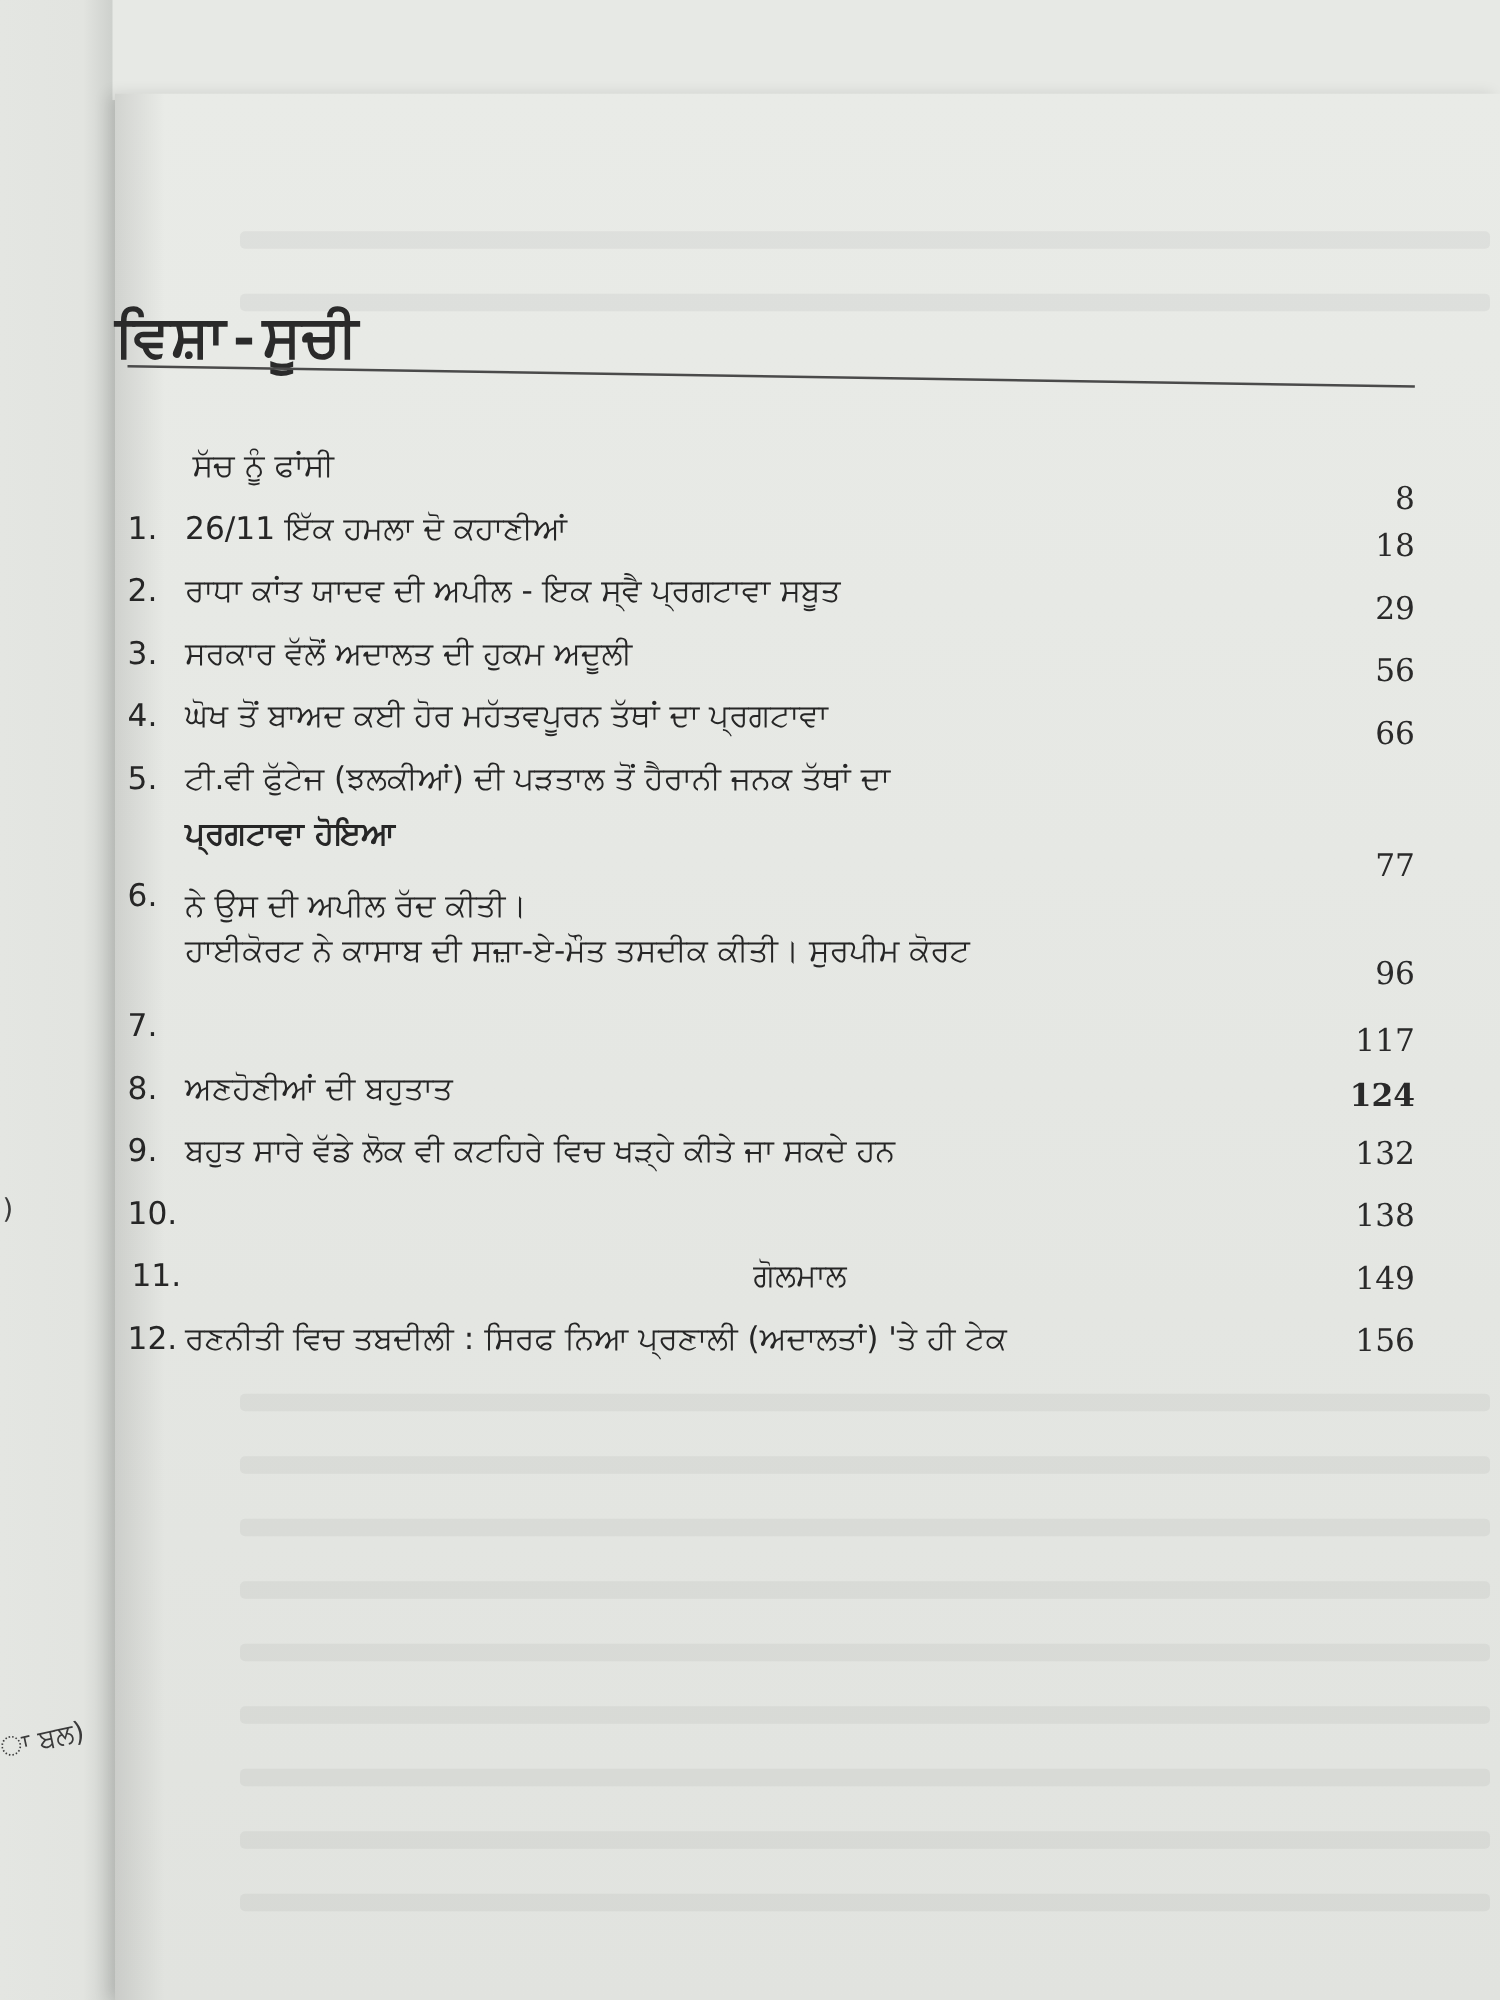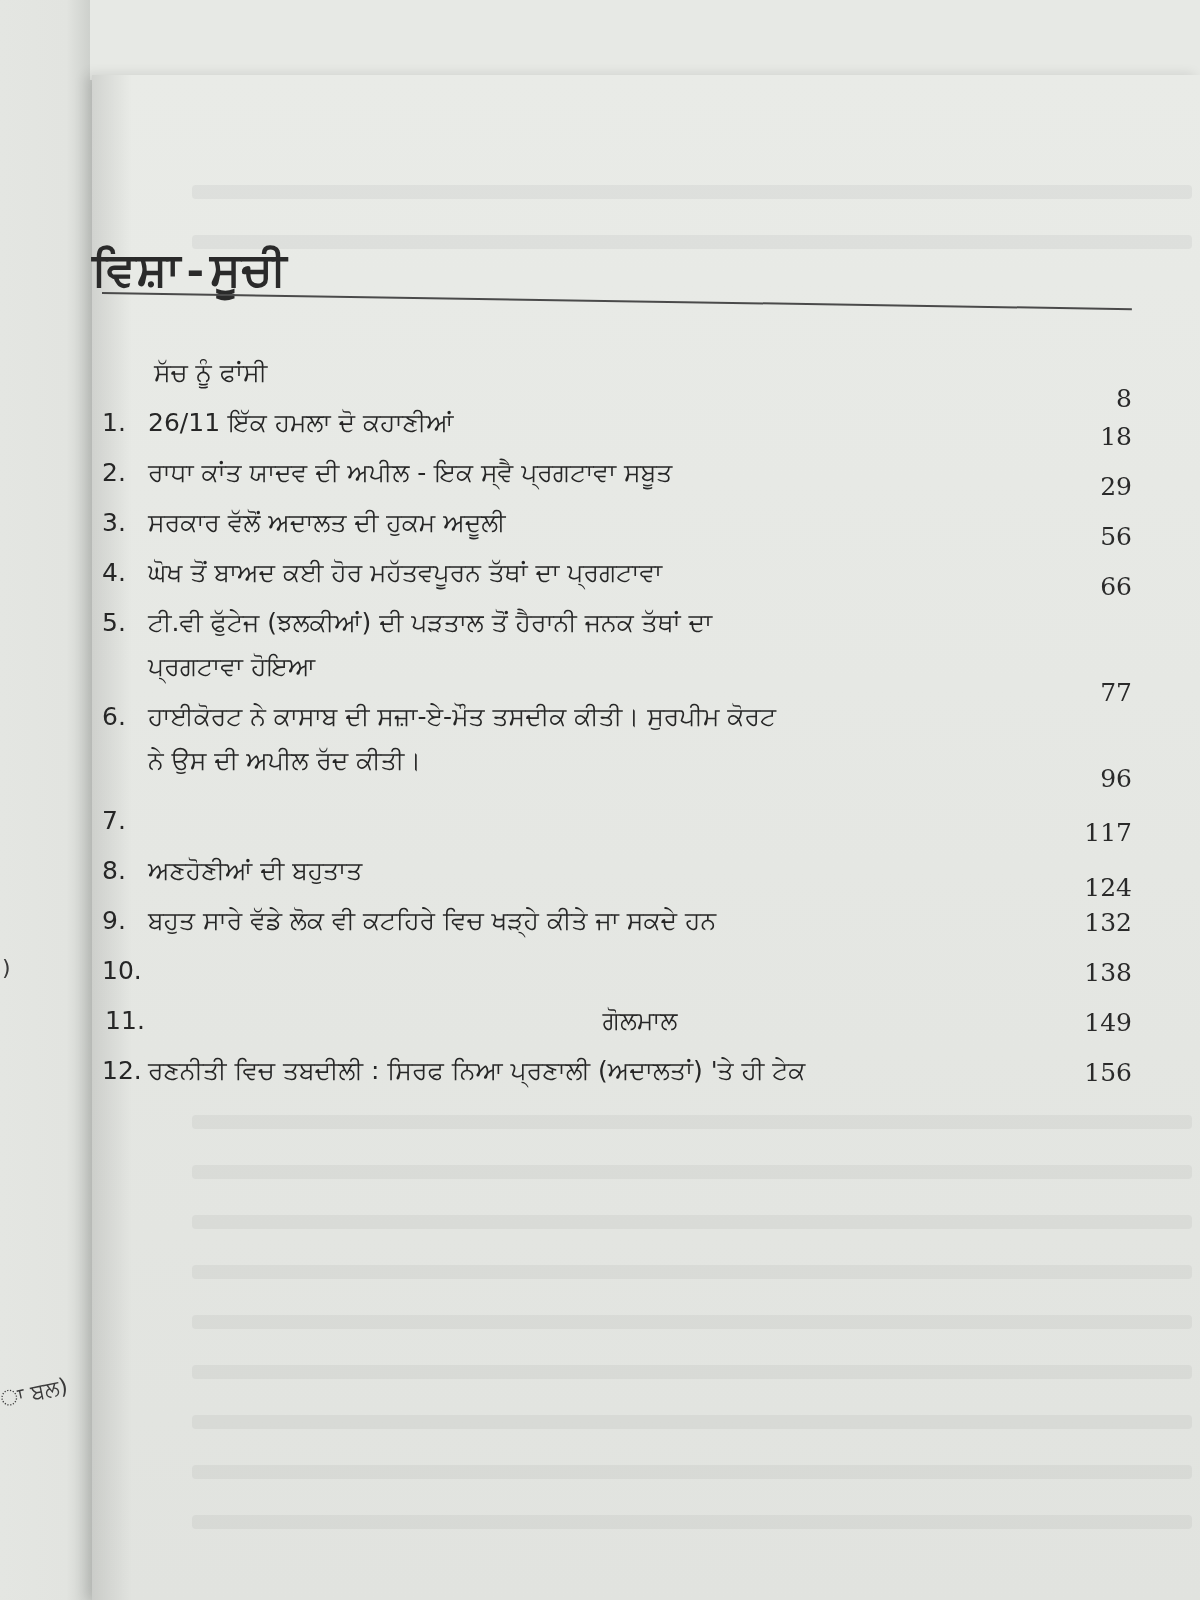--- a/index.html
+++ b/index.html
@@ -107,43 +107,43 @@
     <div class="row" style="height:50px;">
       <span class="num">4.</span>
       <span class="label">ਘੋਖ ਤੋਂ ਬਾਅਦ ਕਈ ਹੋਰ ਮਹੱਤਵਪੂਰਨ ਤੱਥਾਂ ਦਾ ਪ੍ਰਗਟਾਵਾ</span>
       <span class="page-no" style="top:14px;">66</span>
     </div>
 
     <div class="row" style="height:94px;">
       <span class="num">5.</span>
       <span class="label">
         <span style="display:block;">ਟੀ.ਵੀ ਫੁੱਟੇਜ (ਝਲਕੀਆਂ) ਦੀ ਪੜਤਾਲ ਤੋਂ ਹੈਰਾਨੀ ਜਨਕ ਤੱਥਾਂ ਦਾ</span>
-        <span style="display:block; margin-top:8px;">ਪ੍ਰਗਟਾਵਾ ਹੋਇਆ</span>
+        <span style="display:block; margin-top:8px;font-weight:bold;">ਪ੍ਰਗਟਾਵਾ ਹੋਇਆ</span>
       </span>
       <span class="page-no" style="top:50px;margin-top:20px;">77</span>
     </div>
 
     <div class="row" style="height:104px;">
       <span class="num">6.</span>
       <span class="label">
+        <span style="display:block; margin-top:8px;">ਨੇ ਉਸ ਦੀ ਅਪੀਲ ਰੱਦ ਕੀਤੀ।</span>
         <span style="display:block;">ਹਾਈਕੋਰਟ ਨੇ ਕਾਸਾਬ ਦੀ ਸਜ਼ਾ-ਏ-ਮੌਤ ਤਸਦੀਕ ਕੀਤੀ। ਸੁਰਪੀਮ ਕੋਰਟ</span>
-        <span style="display:block; margin-top:8px;">ਨੇ ਉਸ ਦੀ ਅਪੀਲ ਰੱਦ ਕੀਤੀ।</span>
       </span>
       <span class="page-no" style="top:62px;">96</span>
     </div>
 
     <div class="row" style="height:50px;">
       <span class="num">7.</span>
       <span class="page-no" style="top:12px;margin-left:17px;">117</span>
     </div>
 
     <div class="row" style="height:50px;">
       <span class="num">8.</span>
       <span class="label">ਅਣਹੋਣੀਆਂ ਦੀ ਬਹੁਤਾਤ</span>
-      <span class="page-no" style="top:17px;">124</span>
+      <span class="page-no" style="top:6px;font-weight:bold;">124</span>
     </div>
 
     <div class="row" style="height:50px;">
       <span class="num">9.</span>
       <span class="label">ਬਹੁਤ ਸਾਰੇ ਵੱਡੇ ਲੋਕ ਵੀ ਕਟਹਿਰੇ ਵਿਚ ਖੜ੍ਹੇ ਕੀਤੇ ਜਾ ਸਕਦੇ ਹਨ</span>
       <span class="page-no" style="top:2px;">132</span>
     </div>
 
     <div class="row" style="height:50px;">
       <span class="num">10.</span>

